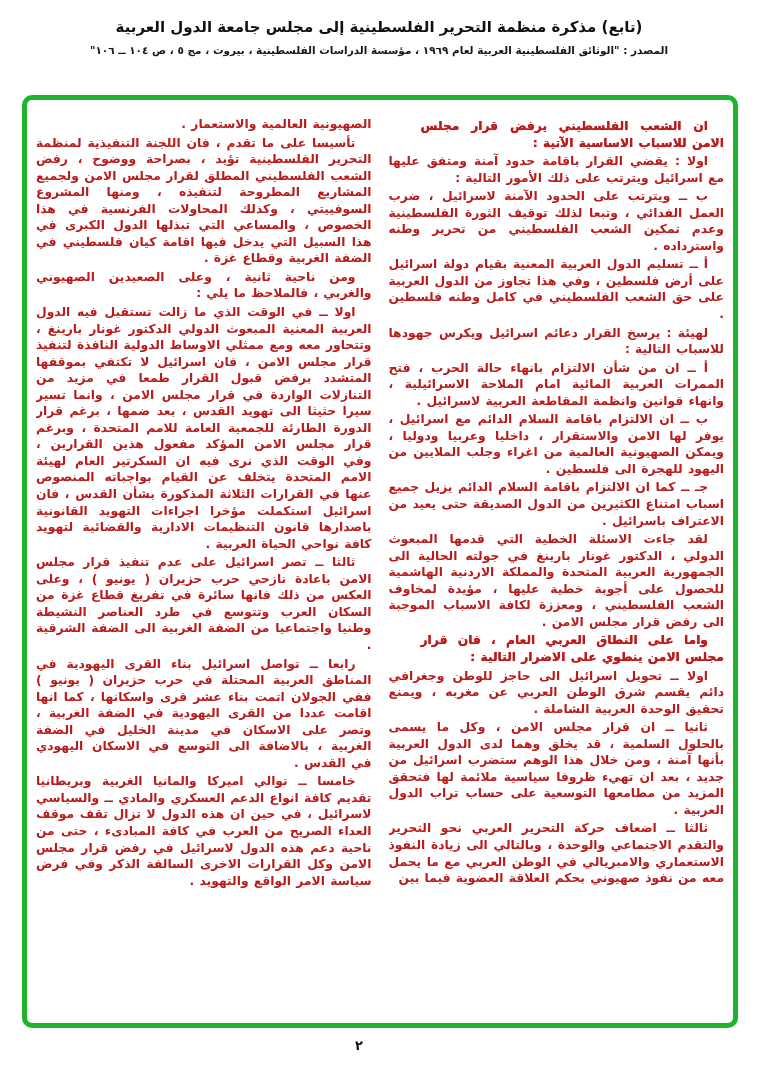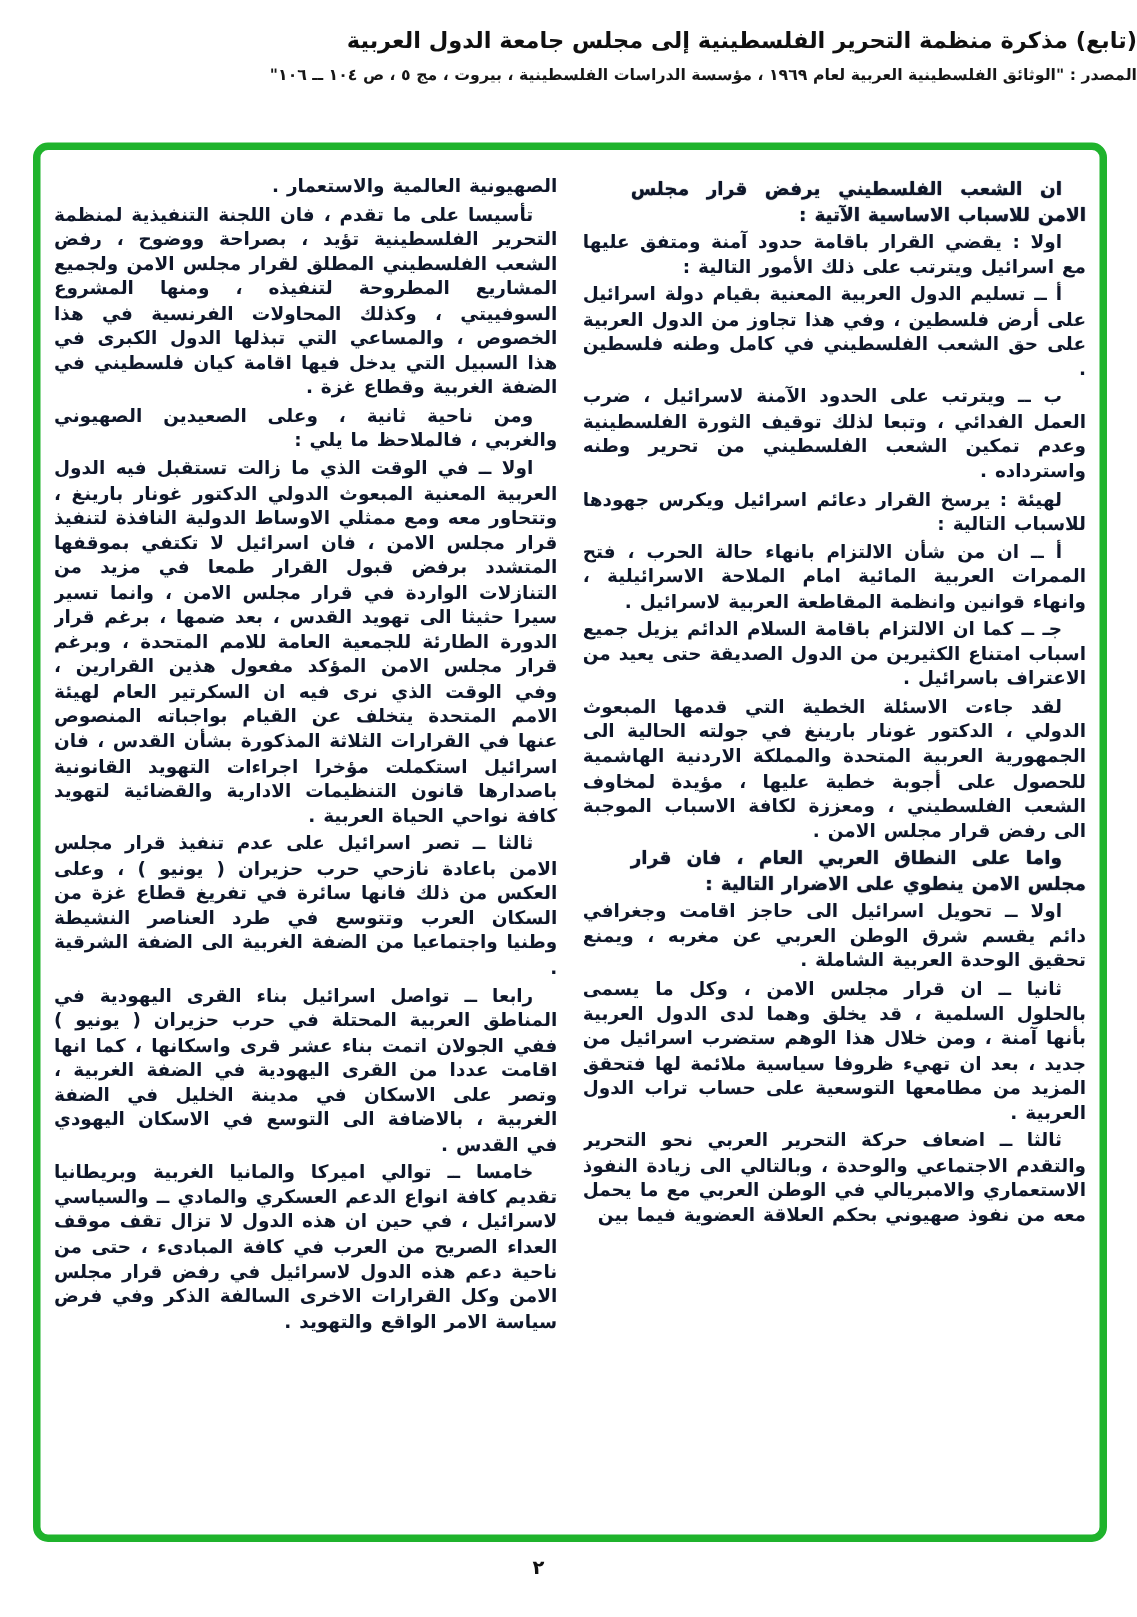--- a/index.html
+++ b/index.html
@@ -17,20 +17,21 @@
     height: 1078px;
     background: #ffffff;
     direction: rtl;
     color: #141414;
   }
   .header {
     position: absolute;
     top: 18px;
     left: 0;
     right: 0;
+    text-align: center;
   }
   .doc-title {
     font-size: 15px;
     font-weight: bold;
     color: #101010;
     letter-spacing: 0;
   }
   .doc-source {
     margin-top: 8px;
     font-size: 10.5px;
@@ -55,21 +56,21 @@
     height: 100%;
     padding: 16px 9px 10px 9px;
   }
   .col {
     flex: 1 1 0;
     min-width: 0;
     font-size: 12.3px;
     line-height: 16.55px;
     font-weight: bold;
     text-align: justify;
-    color: #0f172a;
+    color: #b91c1c;
     overflow: hidden;
   }
   .col p {
     margin: 0 0 2px 0;
     text-indent: 16px;
     word-spacing: 1px;
   }
   .col p.no-indent { text-indent: 0; }
   .col p.heading {
     text-shadow: 0 0 0.7px currentColor;
@@ -96,28 +97,29 @@
     <div class="doc-title">(تابع) مذكرة منظمة التحرير الفلسطينية إلى مجلس جامعة الدول العربية</div>
     <div class="doc-source">المصدر : "الوثائق الفلسطينية العربية لعام ١٩٦٩ ، مؤسسة الدراسات الفلسطينية ، بيروت ، مج ٥ ، ص ١٠٤ ــ ١٠٦"</div>
   </div>
 
   <div class="frame">
     <div class="columns">
 
       <div class="col">
         <p class="heading">ان الشعب الفلسطيني يرفض قرار مجلس الامن للاسباب الاساسية الآتية :</p>
         <p>اولا : يقضي القرار باقامة حدود آمنة ومتفق عليها مع اسرائيل ويترتب على ذلك الأمور التالية :</p>
+        <p>ب ــ ويترتب على الحدود الآمنة لاسرائيل ، ضرب العمل الفدائي ، وتبعا لذلك توقيف الثورة الفلسطينية وعدم تمكين الشعب الفلسطيني من تحرير وطنه واسترداده .</p>
         <p>أ ــ تسليم الدول العربية المعنية بقيام دولة اسرائيل على أرض فلسطين ، وفي هذا تجاوز من الدول العربية على حق الشعب الفلسطيني في كامل وطنه فلسطين .</p>
-        <p>ب ــ ويترتب على الحدود الآمنة لاسرائيل ، ضرب العمل الفدائي ، وتبعا لذلك توقيف الثورة الفلسطينية وعدم تمكين الشعب الفلسطيني من تحرير وطنه واسترداده .</p>
         <p>لهيئة : يرسخ القرار دعائم اسرائيل ويكرس جهودها للاسباب التالية :</p>
         <p>أ ــ ان من شأن الالتزام بانهاء حالة الحرب ، فتح الممرات العربية المائية امام الملاحة الاسرائيلية ، وانهاء قوانين وانظمة المقاطعة العربية لاسرائيل .</p>
+        <p>ب ــ ان الالتزام باقامة السلام الدائم مع اسرائيل ، يوفر لها الامن والاستقرار ، داخليا وعربيا ودوليا ، ويمكن الصهيونية العالمية من اغراء وجلب الملايين من اليهود للهجرة الى فلسطين .</p>
         <p>جـ ــ كما ان الالتزام باقامة السلام الدائم يزيل جميع اسباب امتناع الكثيرين من الدول الصديقة حتى يعيد من الاعتراف باسرائيل .</p>
         <p>لقد جاءت الاسئلة الخطية التي قدمها المبعوث الدولي ، الدكتور غونار بارينغ في جولته الحالية الى الجمهورية العربية المتحدة والمملكة الاردنية الهاشمية للحصول على أجوبة خطية عليها ، مؤيدة لمخاوف الشعب الفلسطيني ، ومعززة لكافة الاسباب الموجبة الى رفض قرار مجلس الامن .</p>
         <p class="heading">واما على النطاق العربي العام ، فان قرار مجلس الامن ينطوي على الاضرار التالية :</p>
-        <p>اولا ــ تحويل اسرائيل الى حاجز اقامت وجغرافي دائم يقسم شرق الوطن العربي عن مغربه ، ويمنع تحقيق الوحدة العربية الشاملة .</p>
+        <p>اولا ــ تحويل اسرائيل الى حاجز للوطن وجغرافي دائم يقسم شرق الوطن العربي عن مغربه ، ويمنع تحقيق الوحدة العربية الشاملة .</p>
         <p>ثانيا ــ ان قرار مجلس الامن ، وكل ما يسمى بالحلول السلمية ، قد يخلق وهما لدى الدول العربية بأنها آمنة ، ومن خلال هذا الوهم ستضرب اسرائيل من جديد ، بعد ان تهيء ظروفا سياسية ملائمة لها فتحقق المزيد من مطامعها التوسعية على حساب تراب الدول العربية .</p>
         <p>ثالثا ــ اضعاف حركة التحرير العربي نحو التحرير والتقدم الاجتماعي والوحدة ، وبالتالي الى زيادة النفوذ الاستعماري والامبريالي في الوطن العربي مع ما يحمل معه من نفوذ صهيوني بحكم العلاقة العضوية فيما بين</p>
       </div>
 
       <div class="col">
         <p class="no-indent">الصهيونية العالمية والاستعمار .</p>
         <p>تأسيسا على ما تقدم ، فان اللجنة التنفيذية لمنظمة التحرير الفلسطينية تؤيد ، بصراحة ووضوح ، رفض الشعب الفلسطيني المطلق لقرار مجلس الامن ولجميع المشاريع المطروحة لتنفيذه ، ومنها المشروع السوفييتي ، وكذلك المحاولات الفرنسية في هذا الخصوص ، والمساعي التي تبذلها الدول الكبرى في هذا السبيل التي يدخل فيها اقامة كيان فلسطيني في الضفة الغربية وقطاع غزة .</p>
         <p>ومن ناحية ثانية ، وعلى الصعيدين الصهيوني والغربي ، فالملاحظ ما يلي :</p>
         <p>اولا ــ في الوقت الذي ما زالت تستقبل فيه الدول العربية المعنية المبعوث الدولي الدكتور غونار بارينغ ، وتتحاور معه ومع ممثلي الاوساط الدولية النافذة لتنفيذ قرار مجلس الامن ، فان اسرائيل لا تكتفي بموقفها المتشدد برفض قبول القرار طمعا في مزيد من التنازلات الواردة في قرار مجلس الامن ، وانما تسير سيرا حثيثا الى تهويد القدس ، بعد ضمها ، برغم قرار الدورة الطارئة للجمعية العامة للامم المتحدة ، وبرغم قرار مجلس الامن المؤكد مفعول هذين القرارين ، وفي الوقت الذي نرى فيه ان السكرتير العام لهيئة الامم المتحدة يتخلف عن القيام بواجباته المنصوص عنها في القرارات الثلاثة المذكورة بشأن القدس ، فان اسرائيل استكملت مؤخرا اجراءات التهويد القانونية باصدارها قانون التنظيمات الادارية والقضائية لتهويد كافة نواحي الحياة العربية .</p>
         <p>ثالثا ــ تصر اسرائيل على عدم تنفيذ قرار مجلس الامن باعادة نازحي حرب حزيران ( يونيو ) ، وعلى العكس من ذلك فانها سائرة في تفريغ قطاع غزة من السكان العرب وتتوسع في طرد العناصر النشيطة وطنيا واجتماعيا من الضفة الغربية الى الضفة الشرقية .</p>

